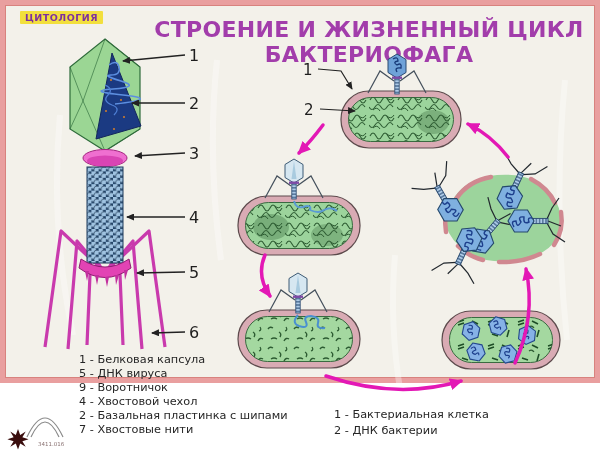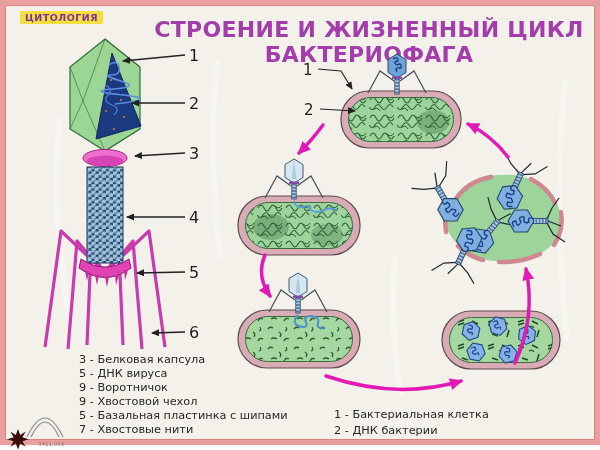--- a/index.html
+++ b/index.html
@@ -1,17 +1,17 @@
 <!DOCTYPE html>
 <html><head>
 <meta charset="utf-8">
 <style>
   html,body{margin:0;padding:0;background:#ffffff;width:600px;height:450px;overflow:hidden;
             font-family:"DejaVu Sans","Liberation Sans",sans-serif;}
-  .poster{position:absolute;left:0;top:0;width:600px;height:445px;background:#f3f1ea;
+  .poster{position:absolute;left:0;top:0;width:600px;height:383px;background:#f3f1ea;
           border:5px solid #e99f9f;box-sizing:border-box;
           box-shadow:inset 0 0 0 1px #d8827e;}
   .badge{position:absolute;left:15px;top:6px;background:#f2df3d;color:#7d2f9e;
          font-size:9.5px;font-weight:bold;padding:1px 5px;letter-spacing:.5px;border-radius:1px;}
   .title{position:absolute;left:133px;top:12px;width:462px;text-align:center;
          font-size:22px;font-weight:bold;color:#a23dab;letter-spacing:.3px;}
   .art{position:absolute;left:0;top:0;}
   .legend{position:absolute;color:#262626;font-size:11.3px;}
   .legend-left{left:74px;top:348px;line-height:13.9px;}
   .legend-right{left:329px;top:402px;line-height:15.6px;}
@@ -236,25 +236,25 @@
 
     <g fill="none" stroke="#8a8a8a" stroke-width="1.2">
       <path d="M22,432 Q40,394 58,432"></path>
       <path d="M26,432 Q40,402 54,432"></path>
     </g>
     <path fill="#3a0d0d" d="M13,424 l2.2,6 l5.5,-3.4 l-3.3,5.6 l6.2,2 l-6.2,2 l3.3,5.6 l-5.5,-3.4 l-2.2,6 l-2.2,-6 l-5.5,3.4 l3.3,-5.6 l-6.2,-2 l6.2,-2 l-3.3,-5.6 l5.5,3.4 z"></path>
     <text x="33" y="441" font-size="5.5" fill="#8a7272">3411.016</text>
   </svg>
 
   <div class="legend legend-left">
-    <div class="legend-item">3 - Белковая капсула</div>
+    <div class="legend-item">1 - Белковая капсула</div>
     <div class="legend-item">5 - ДНК вируса</div>
     <div class="legend-item">9 - Воротничок</div>
-    <div class="legend-item">9 - Хвостовой чехол</div>
-    <div class="legend-item">5 - Базальная пластинка с шипами</div>
+    <div class="legend-item">4 - Хвостовой чехол</div>
+    <div class="legend-item">2 - Базальная пластинка с шипами</div>
     <div class="legend-item">7 - Хвостовые нити</div>
   </div>
 
   <div class="legend legend-right">
     <div class="legend-item">1 - Бактериальная клетка</div>
     <div class="legend-item">2 - ДНК бактерии</div>
   </div>
 
 </div>
 

